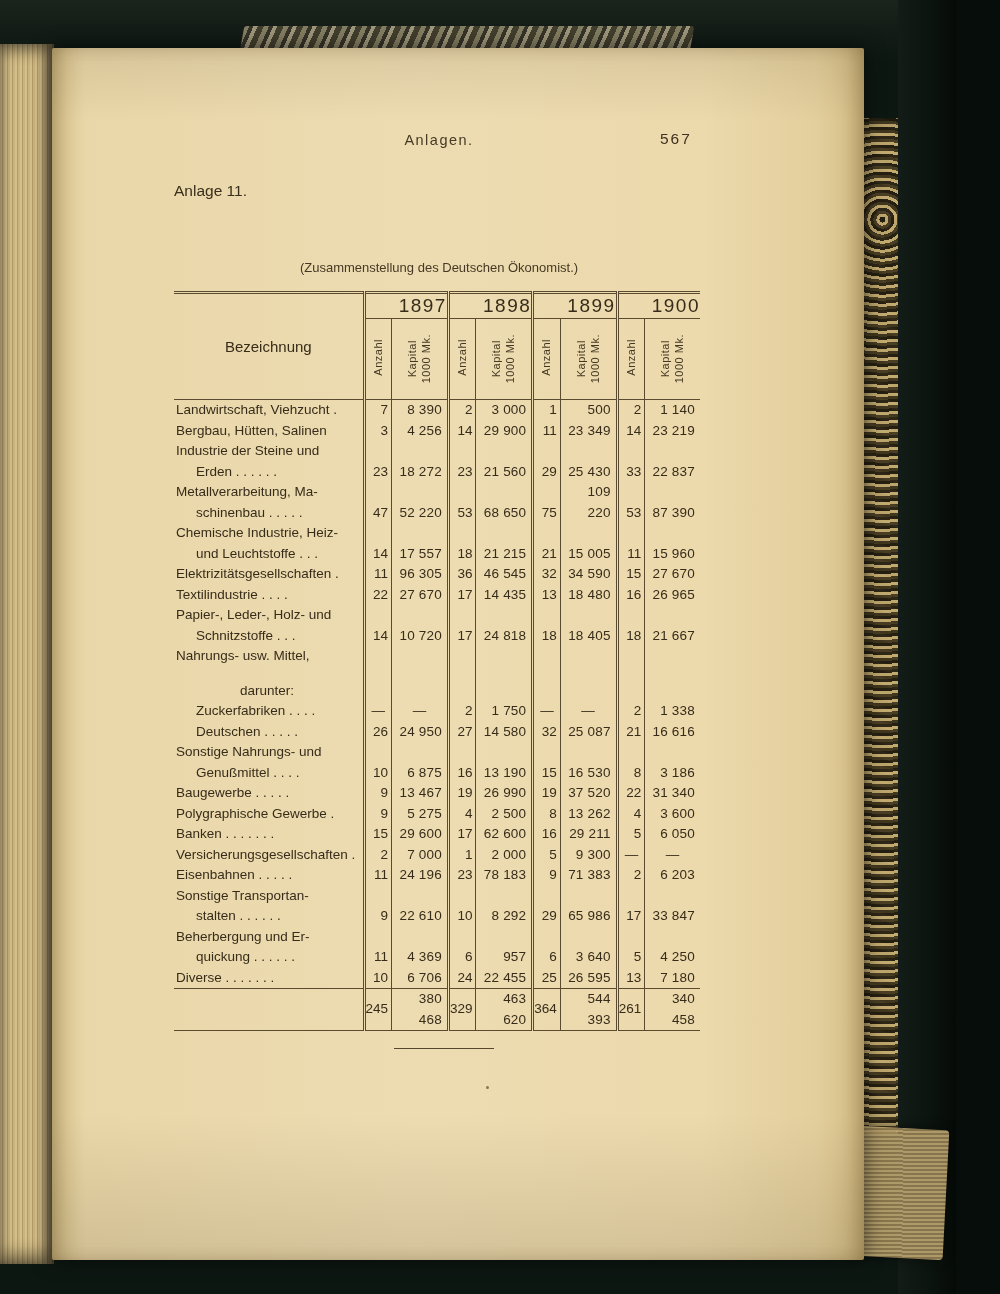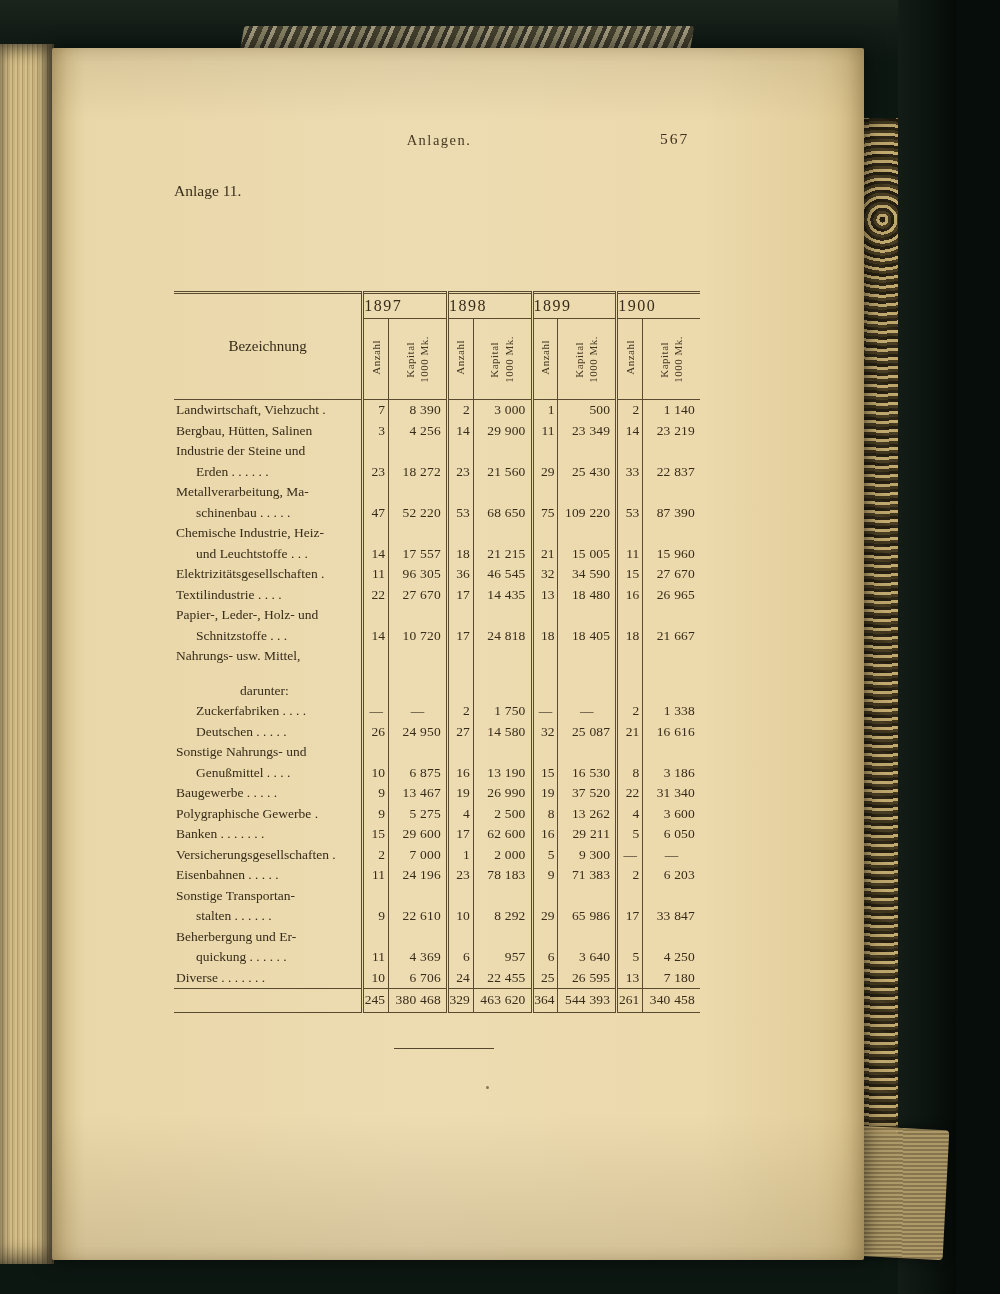--- a/index.html
+++ b/index.html
@@ -1,19 +1,19 @@
 <!DOCTYPE html>
 <html><head>
 <meta charset="utf-8">
 <style>
   html,body { margin:0; padding:0; background:#070d0a; }
   .scene {
     position:relative; width:956px; height:1294px; overflow:hidden;
     background:#0d1712;
-    font-family:Liberation Serif, serif;
+    font-family:Liberation Sans, sans-serif;
   }
   
   .cover-top { position:absolute; top:0; left:0; right:0; height:62px;
     background:linear-gradient(180deg,#1a241c 0%, #121b15 55%, #0d1712 100%); }
   .spine-band { position:absolute; top:26px; left:242px; width:450px; height:26px;
     transform:skewX(-10deg); border-radius:3px; opacity:.92;
     background:repeating-linear-gradient(105deg,#8d8668 0 5px,#39362a 5px 9px,#aaa183 9px 13px,#46412f 13px 19px); }
   .page-stack-left { position:absolute; left:0; top:44px; width:54px; height:1220px;
     background:repeating-linear-gradient(90deg,#d5c08c 0 2px,#b39a66 2px 3px,#c9b37e 3px 5px);
     box-shadow:inset -8px 0 10px rgba(0,0,0,.4), inset 0 10px 12px rgba(0,0,0,.3), inset 0 -12px 14px rgba(0,0,0,.35); }
@@ -44,21 +44,21 @@
   .title-2 { position:absolute; top:181px; left:122px; width:530px; text-align:center; font-size:16.5px; color:#3a2e1c; }
   .subtitle { position:absolute; top:212px; left:122px; width:530px; text-align:center; font-size:13px; color:#473923; }
   
   .tbl-wrap { position:absolute; top:243px; left:122px; }
   table.data { border-collapse:collapse; width:526px; color:#372c1a;
     border-top:3px double #5a4a30; }
   th, td { padding:0; font-weight:normal; }
   th.bez { width:190px; border-bottom:1px solid #5a4a30; vertical-align:middle;
     text-align:center; font-size:15px; }
   th.year { border-left:3px double #5a4a30; border-bottom:1px solid #5a4a30;
-    height:24px; text-align:left; font-size:16px; letter-spacing:1.5px; }
+    height:24px; text-align:right; font-size:19px; letter-spacing:1.5px; }
   th.sub { height:80px; vertical-align:middle; border-bottom:1px solid #5a4a30; text-align:center; }
   th.sub.anzahl-h { border-left:3px double #5a4a30; border-right:1px solid #5a4a30; width:24px; }
   th.sub.kapital-h { width:60px; }
   .vtext { writing-mode:vertical-rl; transform:rotate(180deg); display:inline-block;
     font-size:11px; letter-spacing:.5px; line-height:1.2; color:#443822; }
   .kap-pair { display:flex; flex-direction:row; justify-content:center; gap:1px; }
   td.label { width:190px; vertical-align:bottom; font-size:13.5px; line-height:20.5px; }
   .lbl-line { white-space:nowrap; }
   .indent-0 { padding-left:2px; }
   .indent-1 { padding-left:22px; }
@@ -83,20 +83,21 @@
   <div class="spine-band"></div>
   <div class="page-stack-left"></div>
   <div class="marbled-edge"></div>
   <div class="cover-right"></div>
   <div class="stack-bottom-right"></div>
 
   <div class="page">
     <div class="running-head">Anlagen.</div>
     <div class="page-number">567</div>
     <div class="annex-label">Anlage 11.</div>
+    <div class="subtitle">(Zusammenstellung des Deutschen Ökonomist.)</div>
 
     <div class="tbl-wrap">
       <table class="data">
         <thead>
           <tr>
             <th class="bez" rowspan="2">Bezeichnung</th>
             <th class="year" colspan="2">1897</th>
             <th class="year" colspan="2">1898</th>
             <th class="year" colspan="2">1899</th>
             <th class="year" colspan="2">1900</th>

